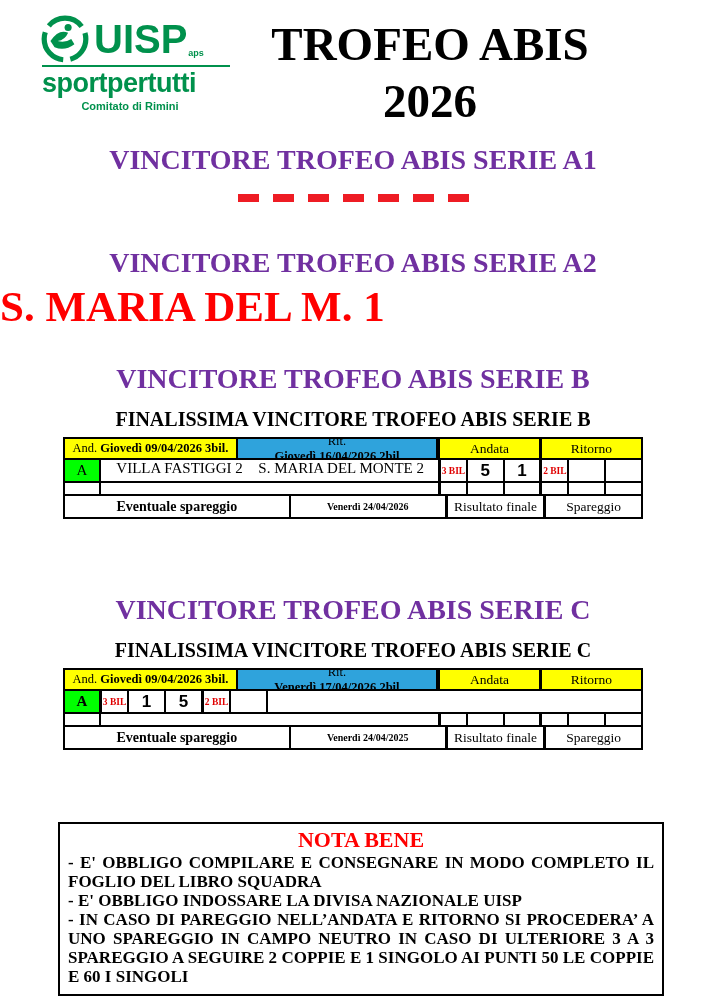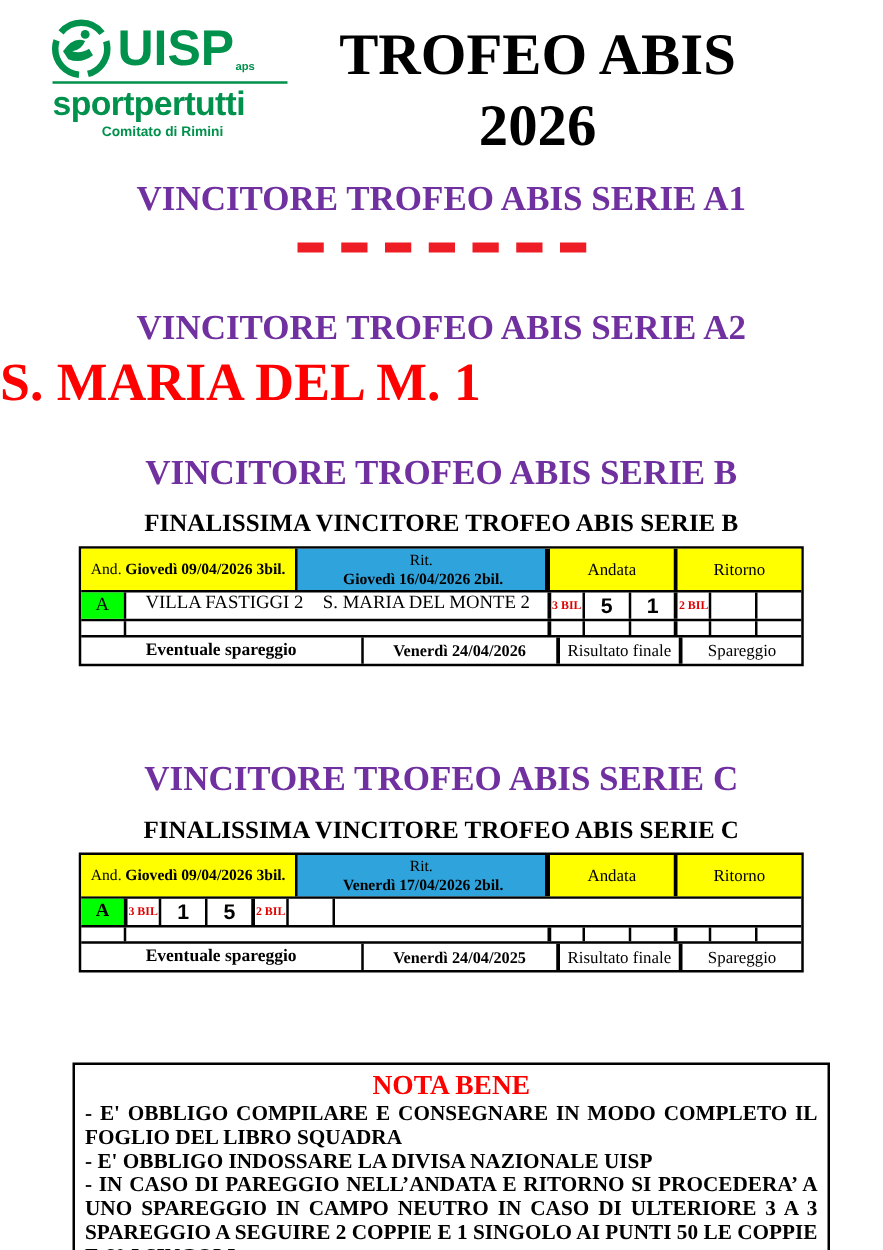--- a/index.html
+++ b/index.html
@@ -40,42 +40,42 @@
   .h-b{margin-top:30px;}
   .finalissima{font-weight:bold;font-size:20px;text-align:center;margin-top:13px;}
   .h-c{margin-top:75px;}
   
   .ftable{width:580px;margin:6px 0 0 63px;border:2px solid #000;font-size:13px;}
   .frow{display:flex;align-items:stretch;}
   .frow + .frow{border-top:2px solid #000;}
   .fcell{border-left:2px solid #000;display:flex;align-items:center;justify-content:center;
     overflow:hidden;white-space:nowrap;}
   .fcell.first{border-left:none;}
-  .r1{height:33px;font-size:12.5px;}
+  .r1{height:19px;font-size:12.5px;}
   .r2{height:23px;font-size:15px;}
   .r3{height:13px;}
   .r4{height:23px;font-size:13.5px;}
   .c-date1{width:171px;background:var(--yellow);}
   .c-date2{width:200px;background:var(--blue);flex-direction:column;}
   .c-ha{width:103px;background:var(--yellow);border-left-width:4px;font-size:13.5px;}
   .c-hr{width:102px;background:var(--yellow);border-left-width:3px;font-size:13.5px;}
   .r1 .date{font-weight:bold;margin-left:3px;}
   .c-group{width:34px;background:var(--green);}
   .c-teams{width:341px;display:flex;align-items:flex-start;}
   .c-teams .home{flex:1;text-align:center;}
   .c-teams .away{text-align:right;padding-right:14px;}
   .teams-bold .c-teams,.teams-bold .c-group{font-weight:bold;}
   .c-bil{width:28px;color:var(--bil-red);font-weight:bold;font-size:9.5px;border-left-width:3px;}
   .c-bil.g2{border-left-width:3px;}
   .c-score{width:37px;font-family:"Liberation Sans",sans-serif;font-weight:bold;font-size:17px;}
   .r3 .c-teams2{width:341px;}
   .r3 .c3{width:28px;border-left-width:3px;}
   .r3 .cs{width:37px;}
   .c-play1{width:234px;font-weight:bold;font-size:14px;}
-  .c-play2{width:163px;font-weight:bold;font-size:13px;}
+  .c-play2{width:163px;font-weight:bold;font-size:10px;}
   .c-res{width:103px;border-left-width:3px;}
   .c-spar{width:102px;border-left-width:3px;}
   
   .nota-box{width:606px;margin:72px 0 0 58px;border:2px solid #000;padding:2px 8px 8px 8px;}
   .nota-title{color:var(--red);font-weight:bold;font-size:22px;text-align:center;line-height:27px;}
   .nota-item{font-weight:bold;font-size:17px;line-height:19px;text-align:justify;margin:0;}
 </style>
 </head>
 <body>
 

